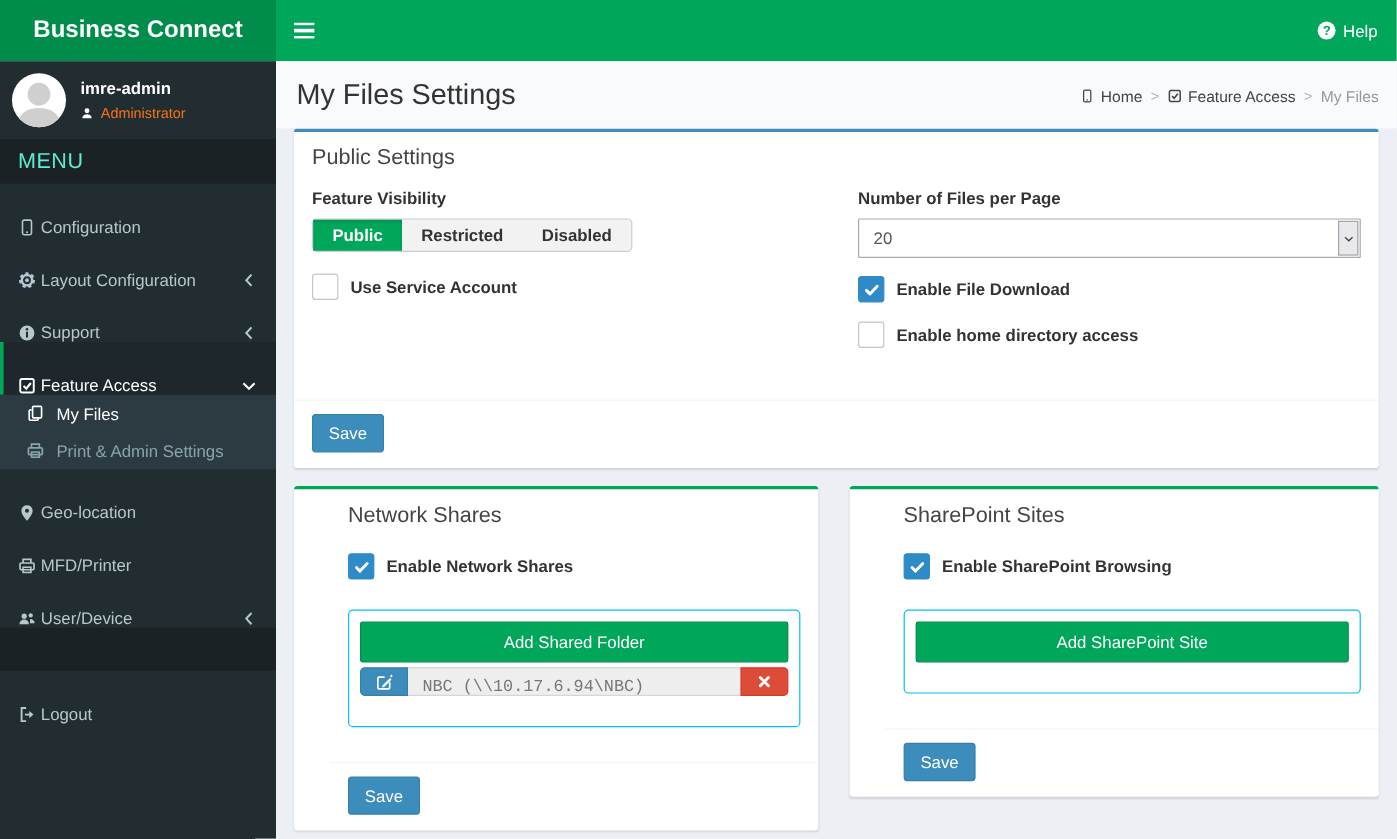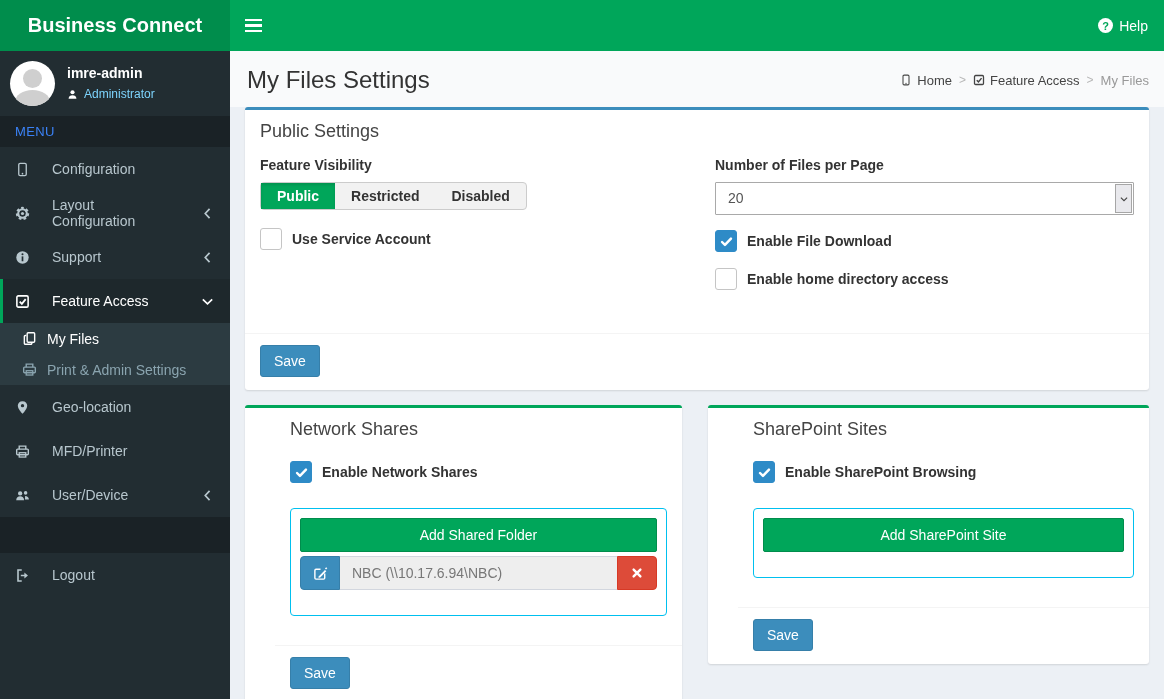--- a/index.html
+++ b/index.html
@@ -24,24 +24,24 @@
              font-size:11px; font-weight:bold; display:flex; align-items:center; justify-content:center; }
 
   
   .sidebar { position:absolute; left:0; top:51px; width:230px; height:648px; background:#222d32; }
   .user-panel { display:flex; padding:10px; align-items:flex-start; gap:12px; }
   .avatar { width:45px; height:45px; border-radius:50%; background:#fff; position:relative; overflow:hidden; flex:none; }
   .avatar .head { position:absolute; left:13px; top:8px; width:19px; height:19px; border-radius:50%; background:#cfcfcf; }
   .avatar .body { position:absolute; left:5px; top:29px; width:35px; height:24px; border-radius:50%; background:#cfcfcf; }
   .user-meta { padding-top:4px; }
   .user-name { color:#fff; font-weight:bold; font-size:14px; margin-bottom:6px; }
-  .user-role { color:#7dd3fc; font-size:12px; display:flex; align-items:center; gap:6px; }
+  .user-role { color:#f97316; font-size:12px; display:flex; align-items:center; gap:6px; }
   .user-role svg { width:11px; height:11px; color:#fff; }
-  .menu-header { background:#1a2226; color:#3b82f6; font-size:13px; padding:8px 15px; letter-spacing:.4px; }
-  .mi { display:flex; align-items:center; height:44px; padding:0 15px 0 12px; gap:22px;
+  .menu-header { background:#1a2226; color:#5eead4; font-size:18px; padding:8px 15px; letter-spacing:.4px; }
+  .mi { display:flex; align-items:flex-end; height:44px; padding:0 15px 0 12px; gap:4px;
         color:#b8c7ce; border-left:3px solid transparent; cursor:pointer; }
   .mi .mi-label { font-size:14px; }
   .mi .chev { margin-left:auto; color:#b8c7ce; }
   .mi.active { background:#1e282c; border-left-color:#00a65a; color:#fff; }
   .mi.active .chev { color:#fff; }
   .submenu { background:#2c3b41; }
   .smi { display:flex; align-items:center; height:31px; padding:0 15px 0 22px; gap:10px;
          color:#8aa4af; cursor:pointer; font-size:14px; }
   .smi.active { color:#fff; }
   .side-gap { height:36px; background:#1a2226; }
@@ -86,21 +86,21 @@
   .select .sel-arrow svg { width:10px; height:10px; }
 
   .btn-save { display:inline-block; background:#3c8dbc; border:1px solid #367fa9; color:#fff;
               font-size:14px; padding:7px 13px; border-radius:3px; cursor:pointer; }
 
   .row2 { display:grid; grid-template-columns:437px 441px; gap:26px; align-items:start; }
 
   .listbox { border:1px solid #00c0ef; border-radius:4px; padding:9px 9px 25px; margin-top:25px; }
   .btn-add { display:block; width:100%; background:#00a65a; border:1px solid #008d4c; color:#fff;
              font-size:14px; padding:8px 0; text-align:center; border-radius:2px; cursor:pointer; }
-  .share-row { display:flex; margin-top:4px; height:34px; }
+  .share-row { display:flex; margin-top:4px; height:24px;font-family:Liberation Mono, monospace; }
   .share-edit { width:40px; background:#3c8dbc; border:1px solid #367fa9; border-radius:4px 0 0 4px;
                 color:#fff; display:flex; align-items:center; justify-content:center; cursor:pointer; }
   .share-name { flex:1; background:#eee; border:1px solid #d2d6de; border-left:none; border-right:none;
                 color:#777; font-size:14px; line-height:32px; padding:0 12px; white-space:nowrap; overflow:hidden; }
   .share-del { width:40px; background:#dd4b39; border:1px solid #d73925; border-radius:0 4px 4px 0;
                color:#fff; display:flex; align-items:center; justify-content:center; cursor:pointer; }
   .share-del svg { width:12px; height:12px; }
   .mb-sp { margin-bottom:14px; }
 </style>
 </head>

